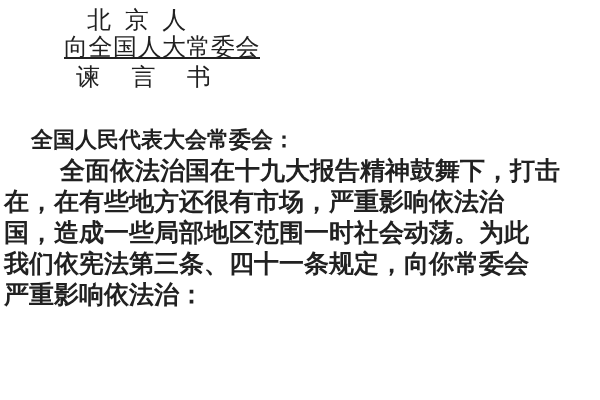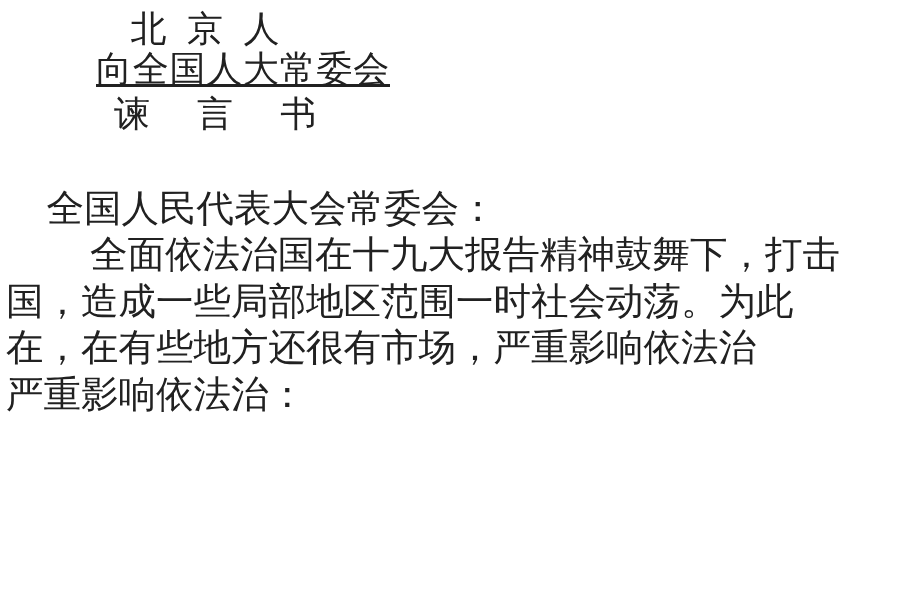--- a/index.html
+++ b/index.html
@@ -24,53 +24,56 @@
     white-space: pre;
     letter-spacing: 0.5px;
   }
   .title-line-1 { left: 87px; top: 6px;  word-spacing: 6px; }
   .title-line-2 { left: 64px; top: 33px; text-decoration: underline; }
   .title-line-3 { left: 76px; top: 65px; word-spacing: 16px; font-family: Liberation Mono, monospace; }
   .salutation {
     position: absolute;
     left: 31px;
     top: 124px;
-    font-size: 25px;
+    font-size: 22px;
     line-height: 31px;
     white-space: pre;
+    font-weight: bold;
   }
   .paragraph {
     position: absolute;
     left: 4px;
     top: 155px;
     width: 560px;
     font-size: 25px;
     line-height: 31px;
   }
   .para-line {
     white-space: pre;
     height: 31px;
+    font-weight: bold;
   }
   .para-line.first {
     text-indent: 56px;
   }
 </style>
 </head>
 <body>
 
 <div class="doc-canvas">
 
   <div class="doc-title">
     <div class="title-line title-line-1">北 京 人</div>
     <div class="title-line title-line-2">向全国人大常委会</div>
     <div class="title-line title-line-3">谏 言 书</div>
   </div>
 
   <div class="salutation">全国人民代表大会常委会：</div>
 
   <div class="paragraph">
     <div class="para-line first">全面依法治国在十九大报告精神鼓舞下，打击</div>
+    <div class="para-line">在，在有些地方还很有市场，严重影响依法治</div>
     <div class="para-line">国，造成一些局部地区范围一时社会动荡。为此</div>
-    <div class="para-line">在，在有些地方还很有市场，严重影响依法治</div>
+    <div class="para-line">我们依宪法第三条、四十一条规定，向你常委会</div>
     <div class="para-line">严重影响依法治：</div>
   </div>
 
 </div>
 
 </body></html>

